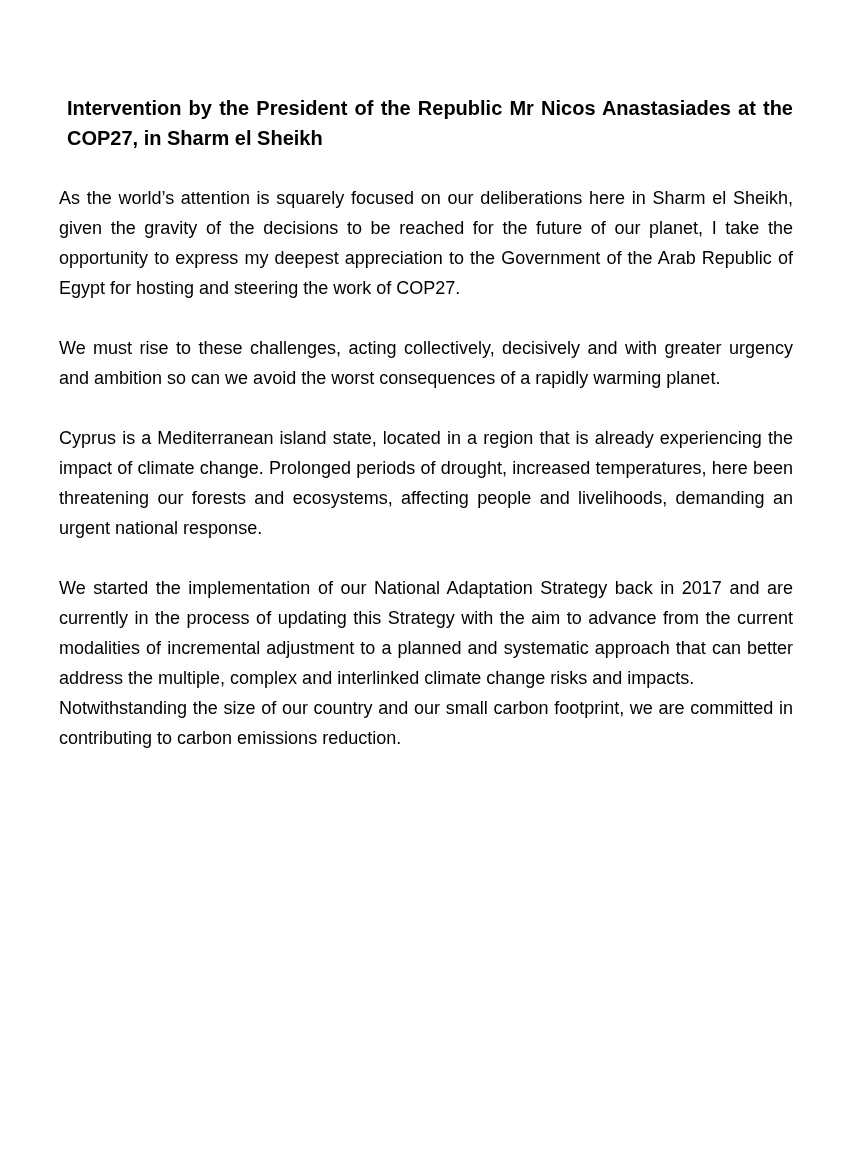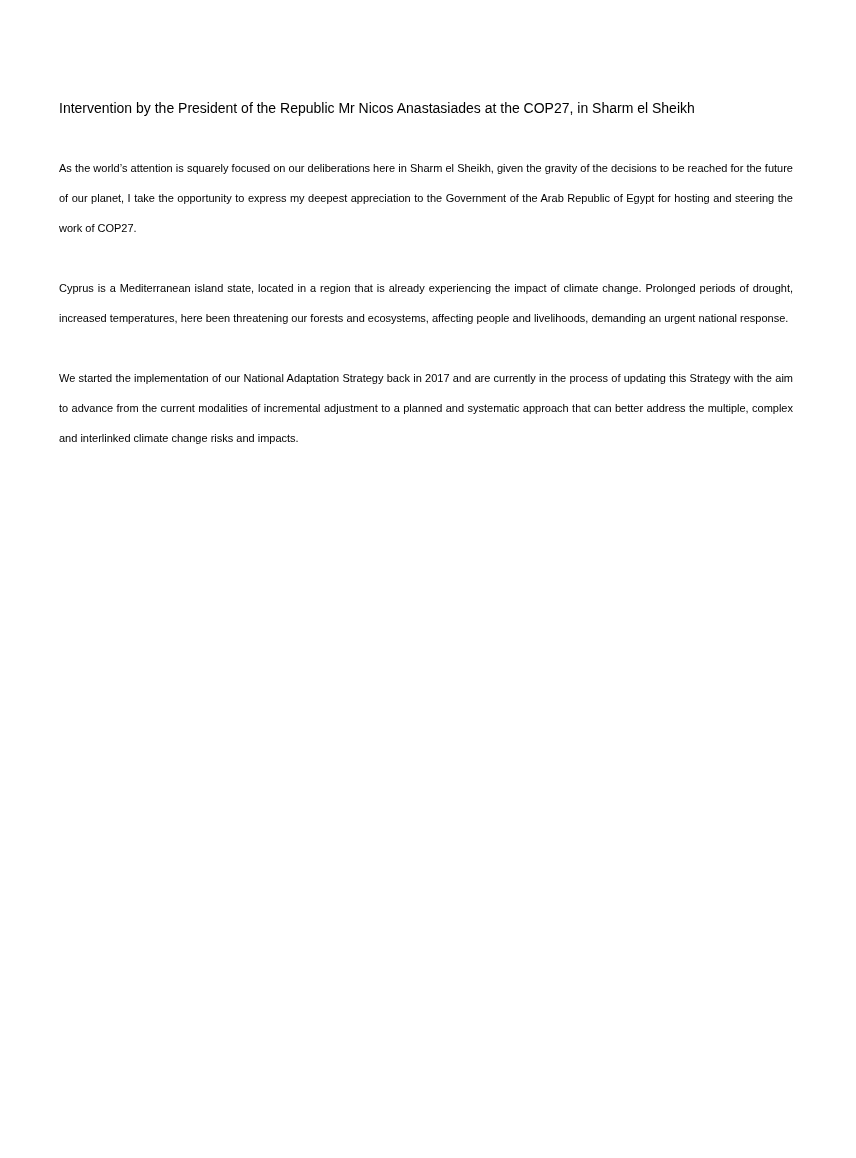--- a/index.html
+++ b/index.html
@@ -11,36 +11,38 @@
       font-family: "Liberation Sans", sans-serif;
       color: #000000;
     }
     .page {
       position: absolute;
       left: 59px;
       top: 93px;
       width: 734px;
     }
     .title {
-      font-weight: normal;
-      font-size: 14px;
+      font-weight: bold;
+      font-size: 20px;
       line-height: 30px;
-      margin: 0 0 30px 0;
+      margin: 0 0 30px 8px;
       text-align: justify;
     }
     .para {
-      font-size: 11px;
+      font-size: 18px;
       line-height: 30px;
       margin: 0 0 30px 0;
       text-align: justify;
     }
     .para.tight { margin-bottom: 0; }
     .para.indent { text-indent: 4px; }
   </style>
 </head>
 <body>
 
 <div class="page">
   <p class="title">Intervention by the President of the Republic Mr Nicos Anastasiades at the COP27, in Sharm el Sheikh</p>
   <p class="para">As the world’s attention is squarely focused on our deliberations here in Sharm el Sheikh, given the gravity of the decisions to be reached for the future of our planet, I take the opportunity to express my deepest appreciation to the Government of the Arab Republic of Egypt for hosting and steering the work of COP27.</p>
+  <p class="para">We must rise to these challenges, acting collectively, decisively and with greater urgency and ambition so can we avoid the worst consequences of a rapidly warming planet.</p>
   <p class="para">Cyprus is a Mediterranean island state, located in a region that is already experiencing the impact of climate change. Prolonged periods of drought, increased temperatures, here been threatening our forests and ecosystems, affecting  people and livelihoods, demanding an urgent national response.</p>
   <p class="para tight">We started the implementation of our National Adaptation Strategy back in 2017 and are currently in the process of updating this Strategy with the aim to advance from the current modalities of incremental adjustment to a planned and systematic approach that can better address the multiple, complex and interlinked climate change risks and impacts.</p>
+  <p class="para">Notwithstanding the size of our country and our small carbon footprint, we are committed in contributing to carbon emissions reduction.</p>
 </div>
 
 </body></html>

